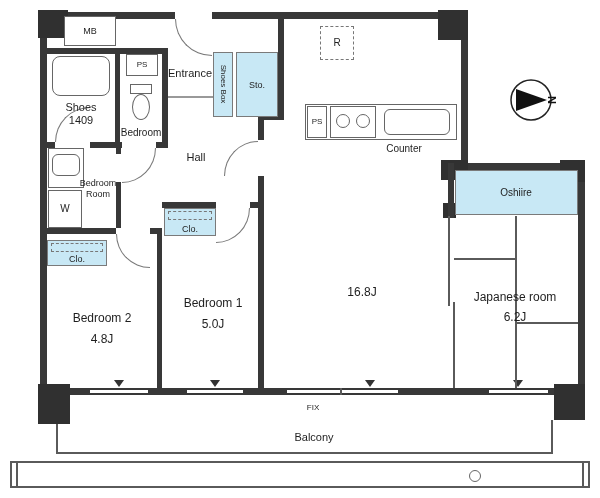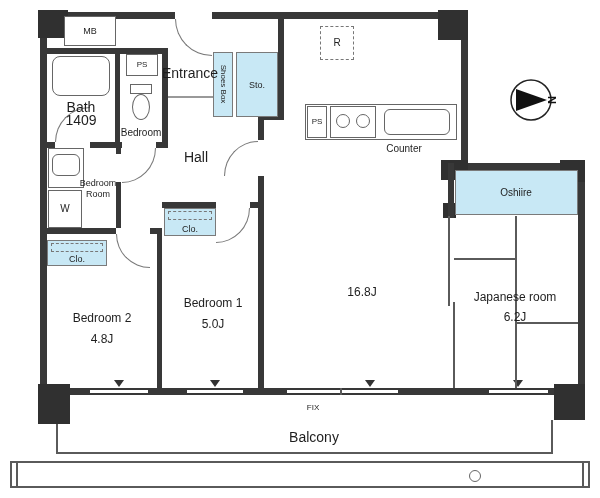--- a/index.html
+++ b/index.html
@@ -14,21 +14,21 @@
   .line{position:absolute;background:#5a5a5a}
   .thinline{position:absolute;background:#999}
   .window{position:absolute;top:388px;height:7px;background:#fff;border-top:2px solid #383838;border-bottom:2px solid #383838;box-sizing:border-box}
   .tri{position:absolute;width:0;height:0;border-left:5px solid transparent;border-right:5px solid transparent;border-top:7px solid #333}
   .arc{position:absolute;box-sizing:border-box}
   .arc-bl{border-left:1.5px solid #777;border-bottom:1.5px solid #777;border-radius:0 0 0 100%}
   .arc-br{border-right:1.5px solid #777;border-bottom:1.5px solid #777;border-radius:0 0 100% 0}
   .arc-tl{border-left:1.5px solid #777;border-top:1.5px solid #777;border-radius:100% 0 0 0}
   .lbl{position:absolute;transform:translate(-50%,-50%);white-space:nowrap;text-align:left;line-height:1}
   .vlbl{position:absolute;transform:translate(-50%,-50%);writing-mode:vertical-rl;white-space:nowrap;line-height:1}
-  .f8{font-size:8px}.f9{font-size:9px}.f10{font-size:10px}.f11{font-size:14px}.f12{font-size:12px}
+  .f8{font-size:8px}.f9{font-size:9px}.f10{font-size:10px}.f11{font-size:11px}.f12{font-size:12px}
 </style>
 </head>
 <body>
 
 <div class="plan">
 
   <div class="wall" style="left:40px;top:12px;width:135px;height:7px"></div>
   <div class="wall" style="left:212px;top:12px;width:256px;height:7px"></div>
   <div class="wall" style="left:40px;top:12px;width:7px;height:388px"></div>
   <div class="wall" style="left:461px;top:12px;width:7px;height:158px"></div>
@@ -134,21 +134,21 @@
     <polygon points="11,15 11,37 42,26" fill="#111"></polygon>
     <text x="47" y="26" transform="rotate(90 47 26)" font-size="11" font-weight="bold" text-anchor="middle" dominant-baseline="central" fill="#111">N</text>
   </svg>
 
   <div class="lbl f9" style="left:90px;top:31px">MB</div>
   <div class="lbl f8" style="left:142px;top:65px">PS</div>
   <div class="lbl f11" style="left:190px;top:73px">Entrance</div>
   <div class="vlbl f8" style="left:223px;top:84px">Shoes Box</div>
   <div class="lbl f9" style="left:257px;top:85px">Sto.</div>
   <div class="lbl f10" style="left:337px;top:43px">R</div>
-  <div class="lbl f11" style="left:81px;top:107px">Bath</div>
+  <div class="lbl f11" style="left:81px;top:107px">Shoes</div>
   <div class="lbl f11" style="left:81px;top:120px">1409</div>
   <div class="lbl f10" style="left:141px;top:133px">Bedroom</div>
   <div class="lbl f11" style="left:196px;top:157px">Hall</div>
   <div class="lbl f9" style="left:98px;top:183px">Bedroom</div>
   <div class="lbl f9" style="left:98px;top:194px">Room</div>
   <div class="lbl f10" style="left:65px;top:209px">W</div>
   <div class="lbl f8" style="left:317px;top:122px">PS</div>
   <div class="lbl f10" style="left:404px;top:149px">Counter</div>
   <div class="lbl f9" style="left:190px;top:229px">Clo.</div>
   <div class="lbl f9" style="left:77px;top:259px">Clo.</div>

